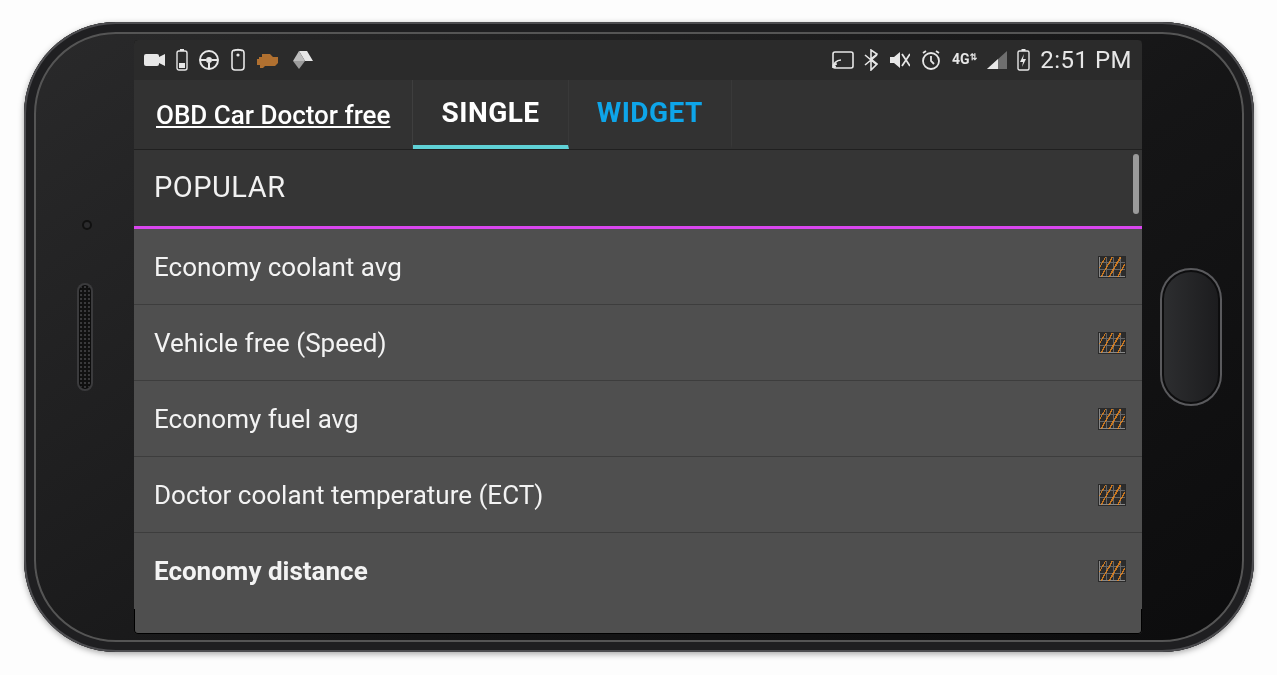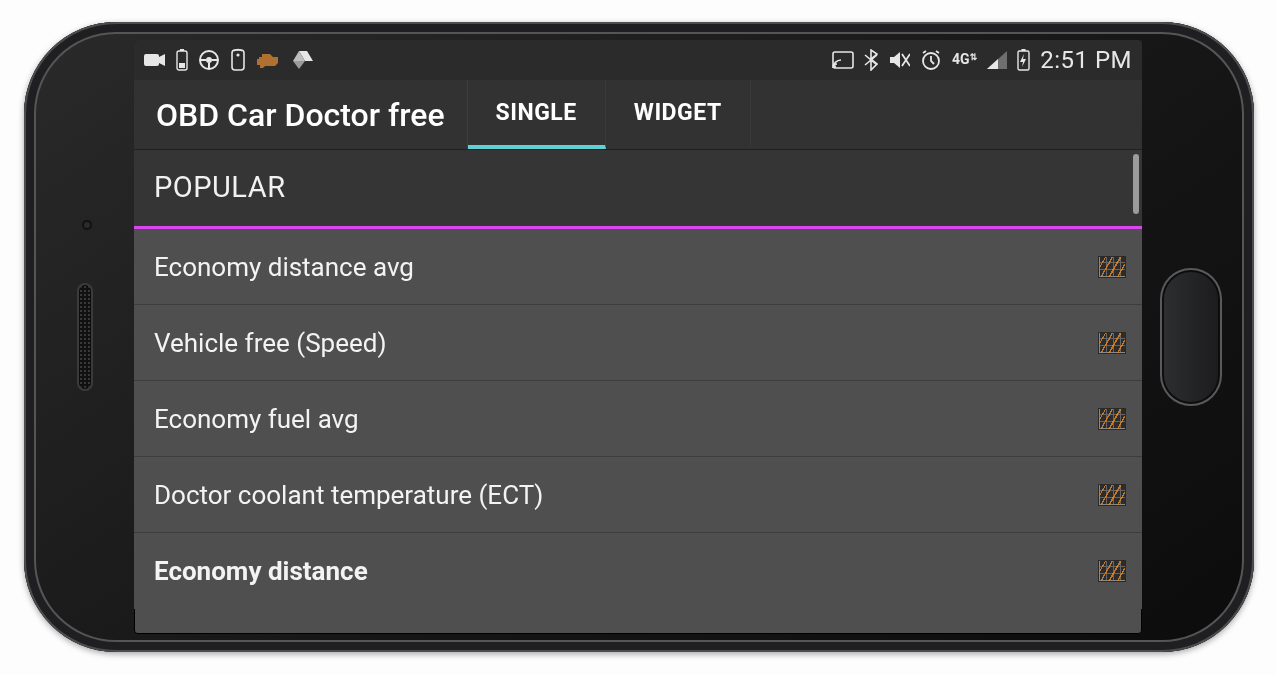--- a/index.html
+++ b/index.html
@@ -84,37 +84,38 @@
     height: 70px;
     background: #323232;
     border-bottom: 1px solid #202020;
     display: flex;
     align-items: stretch;
     color: #fff;
   }
   .appbar .title {
     display:flex; align-items:center;
     padding: 0 22px;
-    font-size: 32px;
+    font-size: 26px;
     font-weight: 500;
     border-right: 1px solid #5a5a5a55;
+    text-decoration: underline;
   }
   .tab {
     display:flex; align-items:center;
     padding: 0 28px;
-    font-size: 23px;
+    font-size: 28px;
     font-weight: 700;
     letter-spacing: .5px;
     color: #e5e5e5;
     border-bottom: 4px solid transparent;
     cursor: pointer;
     border-right: 1px solid #5a5a5a30;
   }
   .tab.active { border-bottom-color: #5fd1d6; color:#fff; }
-  .tab:not(.active){ color:#ffffff; }
+  .tab:not(.active){ color:#0ea5e9; }
 
   
   .content { flex:1; overflow:hidden; position:relative; }
   .scrollind {
     position:absolute; right:3px; top:4px;
     width:6px; height:60px; background:#9b9b9b; border-radius:3px;
   }
   .section-header {
     background:#353535;
     color:#f1f1f1;
@@ -260,21 +261,21 @@
       <div class="title">OBD Car Doctor free</div>
       <div class="tab active">SINGLE</div>
       <div class="tab">WIDGET</div>
     </div>
 
     <div class="content">
       <div class="scrollind"></div>
       <div class="section-header">POPULAR</div>
       <div class="list">
         <div class="row">
-          <span class="label">Economy distance avg</span>
+          <span class="label">Economy coolant avg</span>
           <span class="chart-ico"></span>
         </div>
         <div class="row">
           <span class="label">Vehicle free (Speed)</span>
           <span class="chart-ico"></span>
         </div>
         <div class="row">
           <span class="label">Economy fuel avg</span>
           <span class="chart-ico"></span>
         </div>

